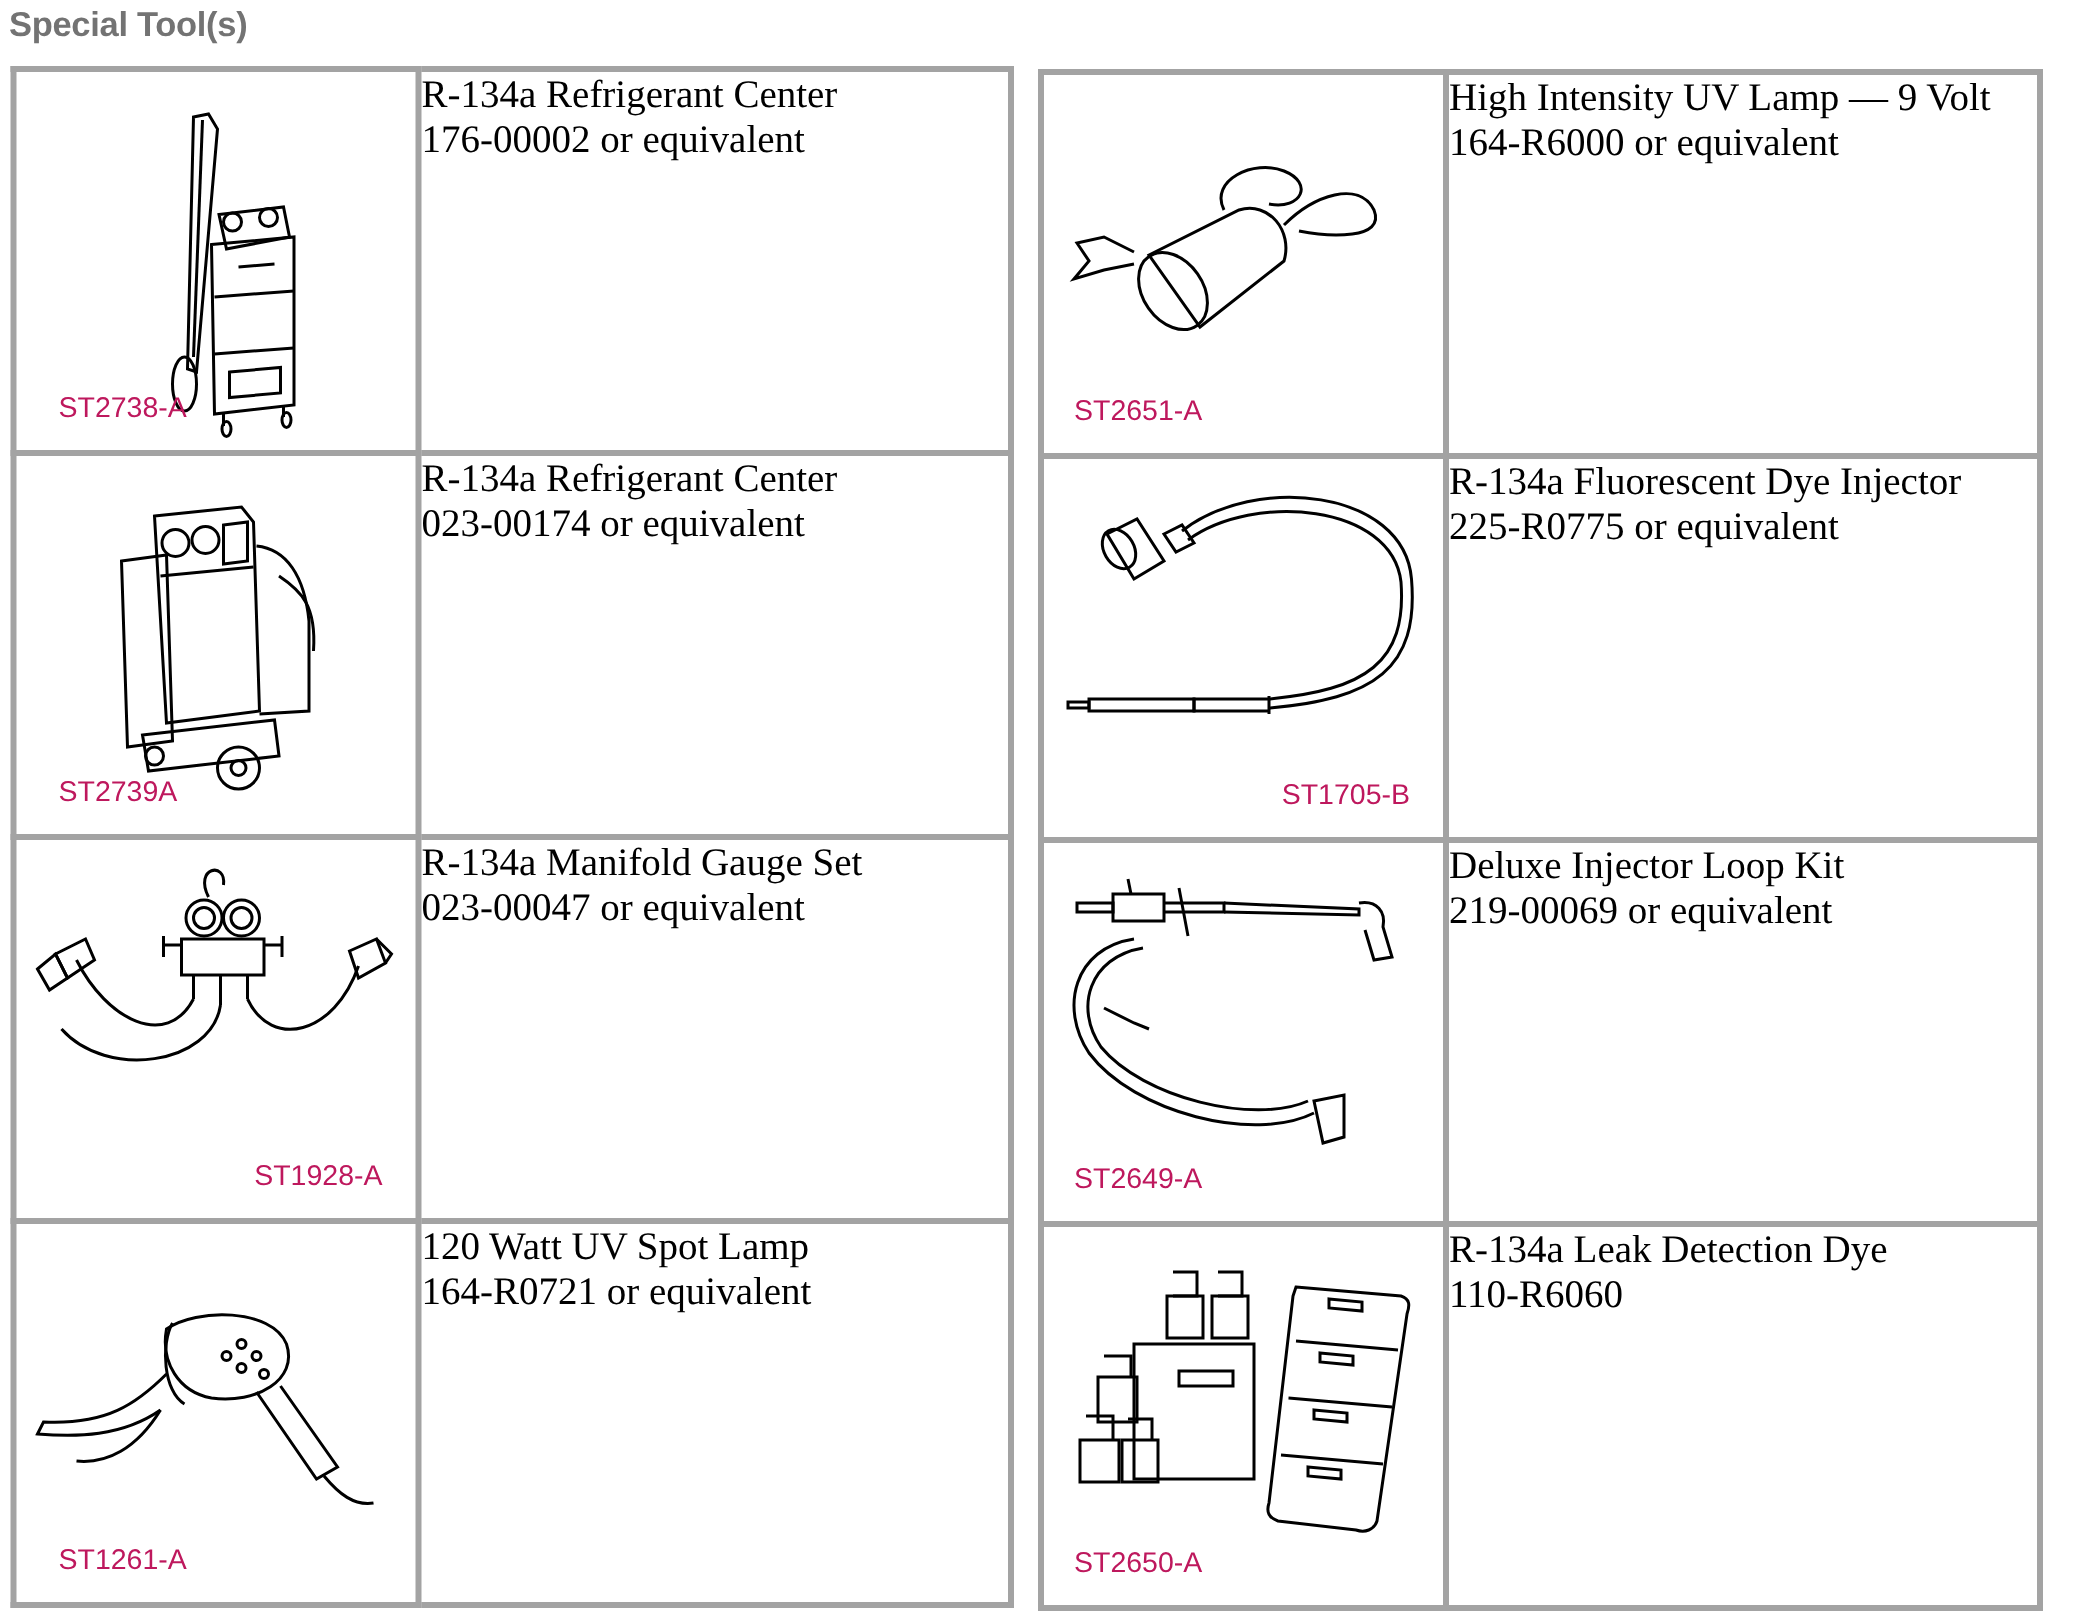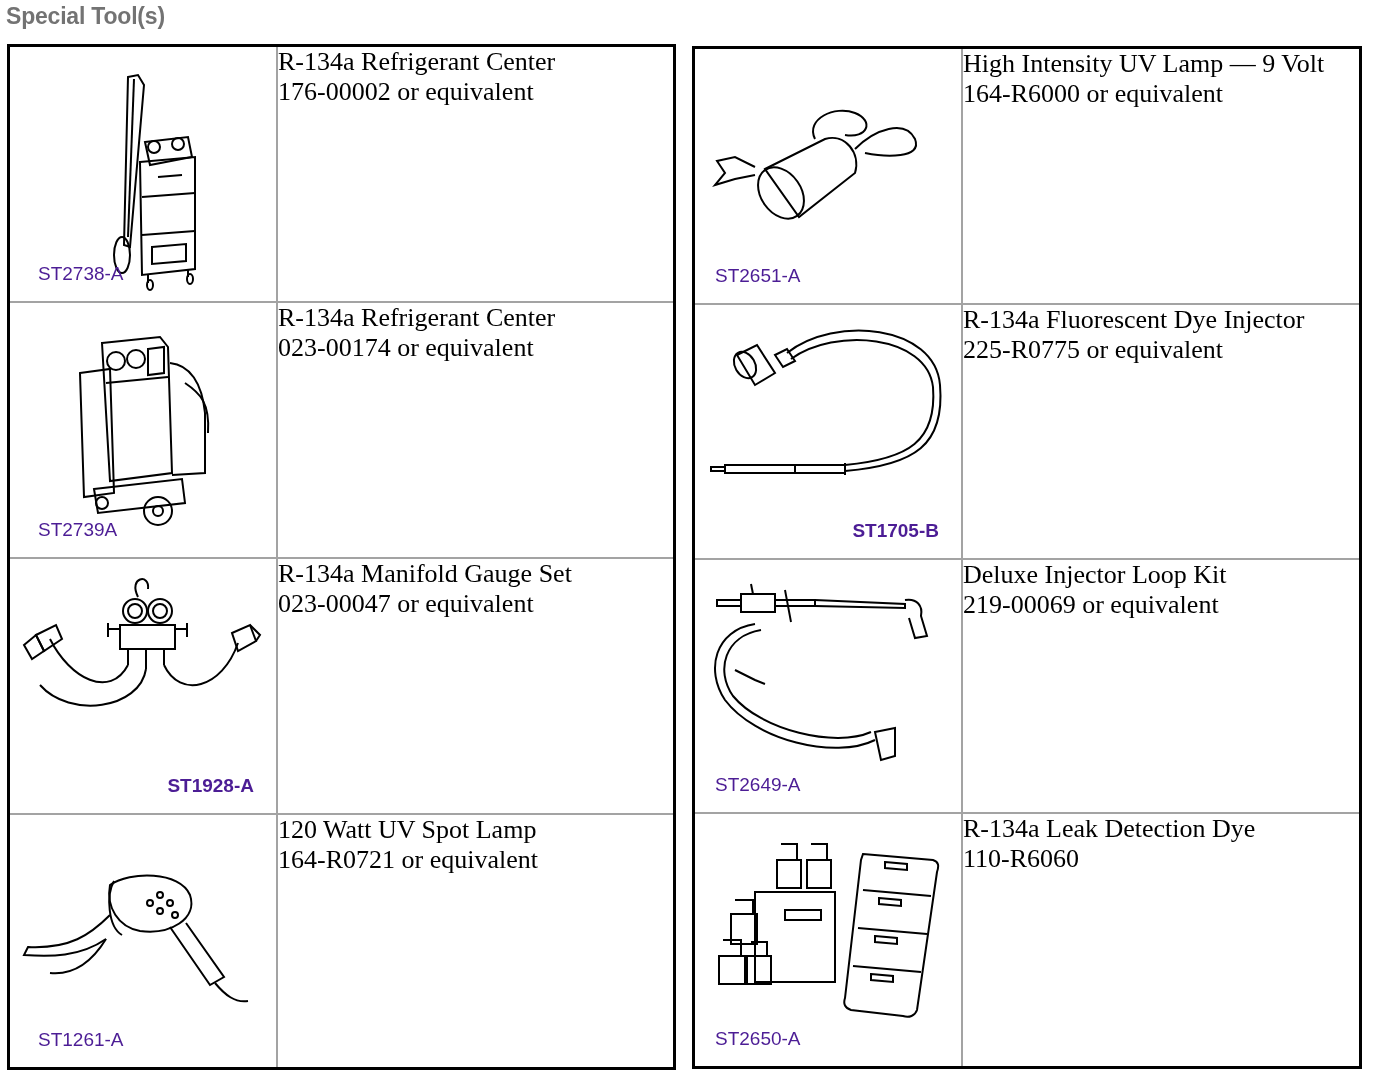--- a/index.html
+++ b/index.html
@@ -7,34 +7,34 @@
   .title {
     position: absolute; left: 6px; top: 3px;
     font-family: "Liberation Sans", sans-serif; font-weight: bold; font-size: 23px;
     color: #737373; letter-spacing: -0.2px;
   }
   table.tools {
     position: absolute; border-collapse: collapse;
     border: 3px solid #000;
     table-layout: fixed;
   }
-  table.tools td { border: 2px solid #a3a3a3; vertical-align: top; padding: 0; }
+  table.tools td { border: 4px solid #a3a3a3; vertical-align: top; padding: 0; }
   #left-table { left: 7px; top: 44px; width: 669px; }
   #right-table { left: 692px; top: 46px; width: 670px; }
   td.img-cell { position: relative; width: 266px; height: 252px; }
   td.desc-cell { padding: 10px 0 0 11px; }
   .desc {
     font-family: "Liberation Serif", serif; font-size: 26px; line-height: 30px; color: #000;
   }
   .code {
     position: absolute; bottom: 16px;
-    font-family: "Liberation Sans", sans-serif; font-size: 19px; color: #4c1d95;
+    font-family: "Liberation Sans", sans-serif; font-size: 19px; color: #be185d;
   }
   .code.l { left: 28px; }
-  .code.r { right: 22px; font-weight: bold; }
+  .code.r { right: 22px; }
   svg.art { position: absolute; left: 0; top: 0; }
   svg.art * { fill: none; stroke: #000; stroke-width: 2; }
 </style>
 </head>
 <body>
 
 <div class="title">Special Tool(s)</div>
 
 <table class="tools" id="left-table">
   <tbody>

